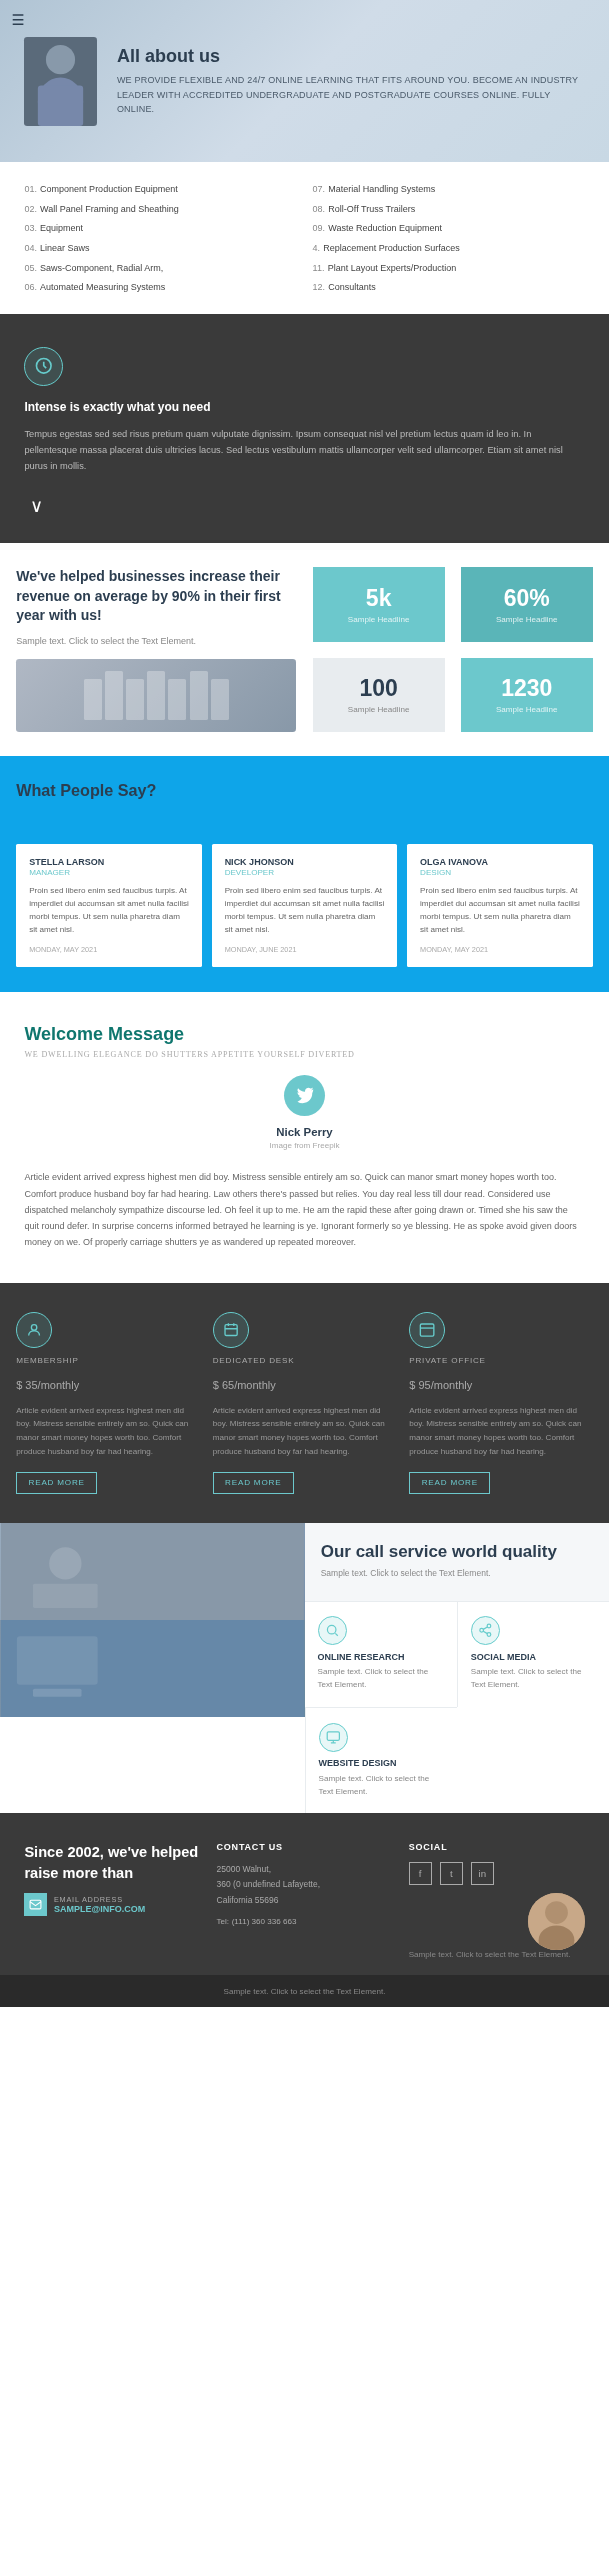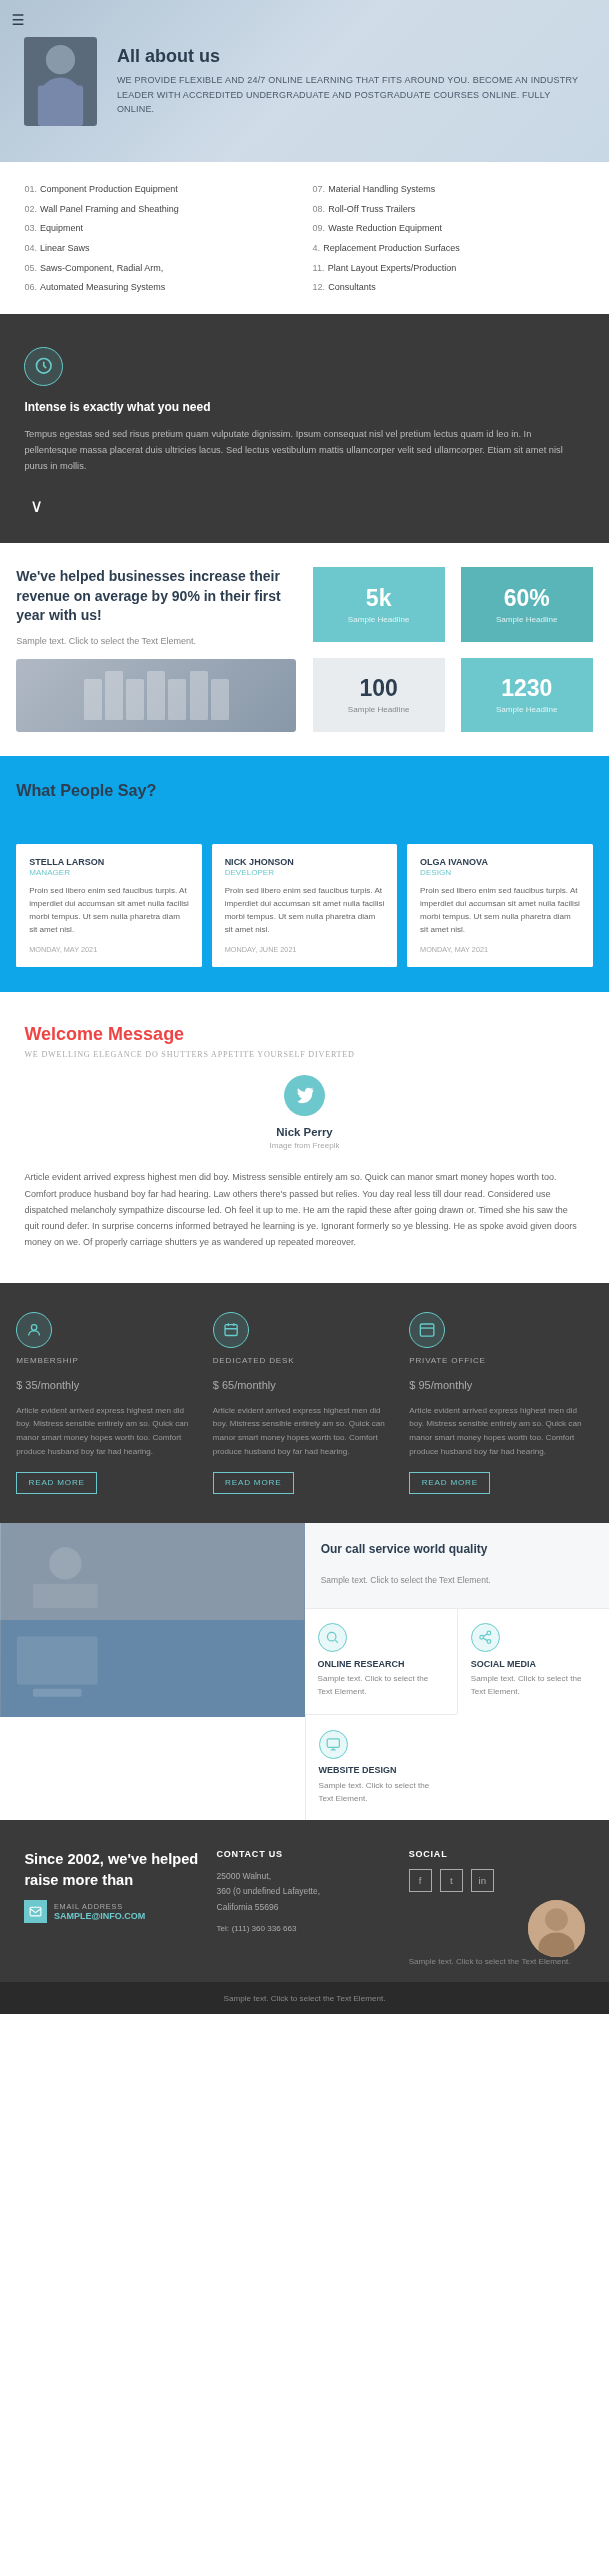--- a/index.html
+++ b/index.html
@@ -222,21 +222,21 @@
 
     
     .welcome-section {
       background: #fff;
       padding: 32.5px 24.4px;
       text-align: center;
     }
     .welcome-title {
       font-size: 18px;
       font-weight: 700;
-      color: #ef4444;
+      color: #0f766e;
       margin-bottom: 4.9px;
       text-align: left;
     }
     .welcome-subtitle {
       font-size: 8.1px;
       color: #aaa;
       text-transform: uppercase;
       letter-spacing: 0.8px;
       margin-bottom: 16px;
       text-align: left;
@@ -346,24 +346,24 @@
       overflow: hidden;
     }
     .call-img-1 { background: linear-gradient(135deg, #a0b4c8, #7890aa); }
     .call-img-2 { background: linear-gradient(135deg, #8898a8, #6688a0); }
     .call-service-main {
       background: #f5f7f9;
       padding: 19.5px 16.2px;
       grid-column: 1 / -1;
     }
     .call-service-title {
-      font-size: 12px;
+      font-size: 17px;
       font-weight: 700;
       color: #2c3e50;
-      margin-bottom: 18px;
+      margin-bottom: 5px;
     }
     .call-service-text {
       font-size: 8.5px;
       color: #888;
       line-height: 1.6;
     }
     .call-features {
       display: grid;
       grid-template-columns: 1fr 1fr;
       grid-column: 1 / -1;

